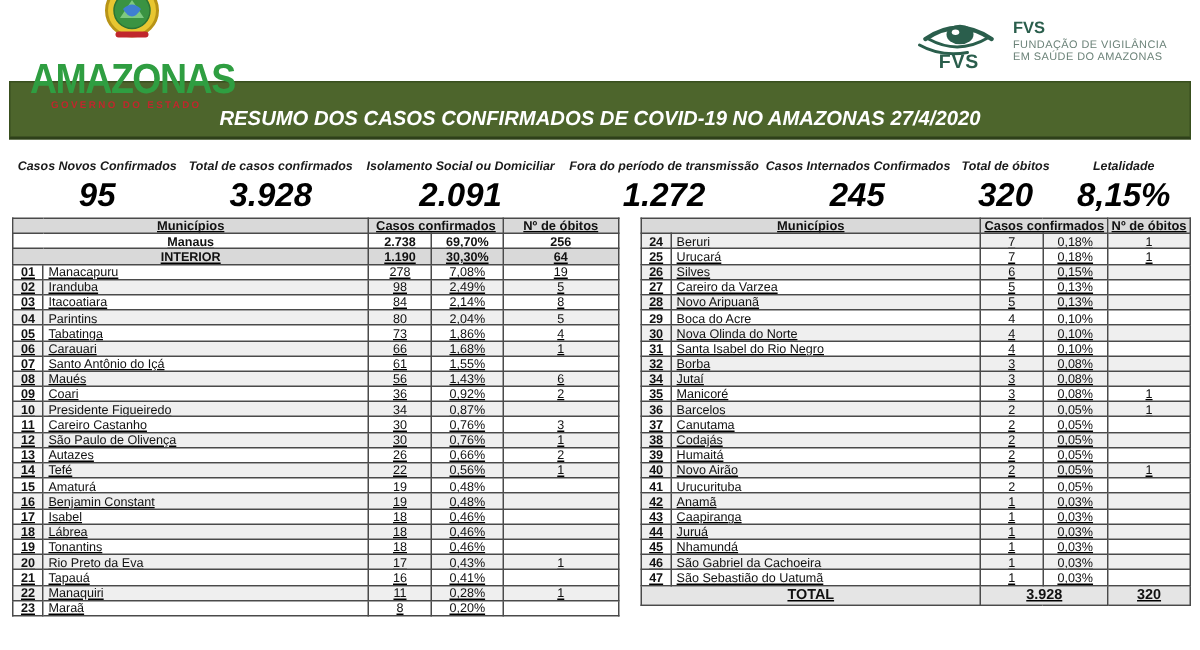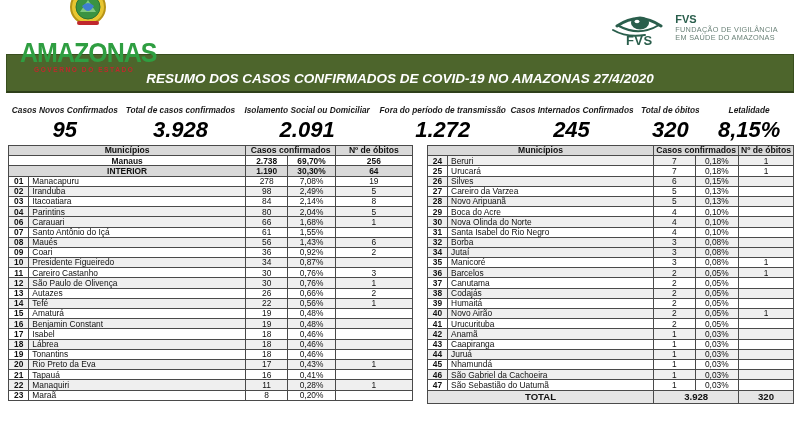--- a/index.html
+++ b/index.html
@@ -24,21 +24,21 @@
             color:#fff; font-weight:bold; font-style:italic; font-size:13.5px; text-align:center; padding:16px 0 5px; }
 
   
   .stats { display:flex; align-items:flex-start; padding:12px 10px 4px 8px; height:48px; }
   .stat { text-align:center; }
   .stat .lbl { font-size:8.3px; font-weight:bold; font-style:italic; color:#1a1a1a; white-space:nowrap; }
   .stat .val { font-size:22px; font-weight:bold; font-style:italic; color:#000; margin-top:2px; }
   .s1{width:114px;} .s2{width:118px;} .s3{width:136px;} .s4{width:136px;} .s5{width:122px;} .s6{width:76px;} .s7{width:82px;}
 
   
-  .tables { display:flex; gap:14px; margin:4px 6px 0 8px; align-items:flex-start; }
+  .tables { display:flex; gap:14px; margin:4px 6px 0 8px; align-items:flex-start;text-decoration:underline; }
   table.ctable { border-collapse:collapse; table-layout:fixed; font-size:8.4px; color:#111; border:1px solid #3d3d3d; }
   .ctable th, .ctable td { border:1px solid #4a4a4a; height:10.2px; padding:0 2px; line-height:1; vertical-align:middle; overflow:hidden; white-space:nowrap; }
   .ctable th { background:#d9d9d9; font-weight:bold; text-align:center; font-size:8.6px; }
   .ctable td.num { font-weight:bold; text-align:center; padding:0 5px; }
   .ctable td.name { text-align:left; padding-left:3px; }
   .ctable td.val { text-align:center; }
   .ctable tr.shaded td { background:#efefef; }
   .ctable tr.summary td { font-weight:bold; text-align:center; }
   .ctable tr.gray td { background:#d9d9d9; }
   .ctable tr.total-row td { background:#e5e5e5; font-weight:bold; text-align:center; font-size:9.6px; height:13px; }
@@ -168,20 +168,27 @@
             <td class="val">2,14%</td>
             <td class="val">8</td>
           </tr>
           <tr class="shaded">
             <td class="num">04</td>
             <td class="name">Parintins</td>
             <td class="val">80</td>
             <td class="val">2,04%</td>
             <td class="val">5</td>
           </tr>
+          <tr>
+            <td class="num">05</td>
+            <td class="name">Tabatinga</td>
+            <td class="val">73</td>
+            <td class="val">1,86%</td>
+            <td class="val">4</td>
+          </tr>
           <tr class="shaded">
             <td class="num">06</td>
             <td class="name">Carauari</td>
             <td class="val">66</td>
             <td class="val">1,68%</td>
             <td class="val">1</td>
           </tr>
           <tr>
             <td class="num">07</td>
             <td class="name">Santo Antônio do Içá</td>

